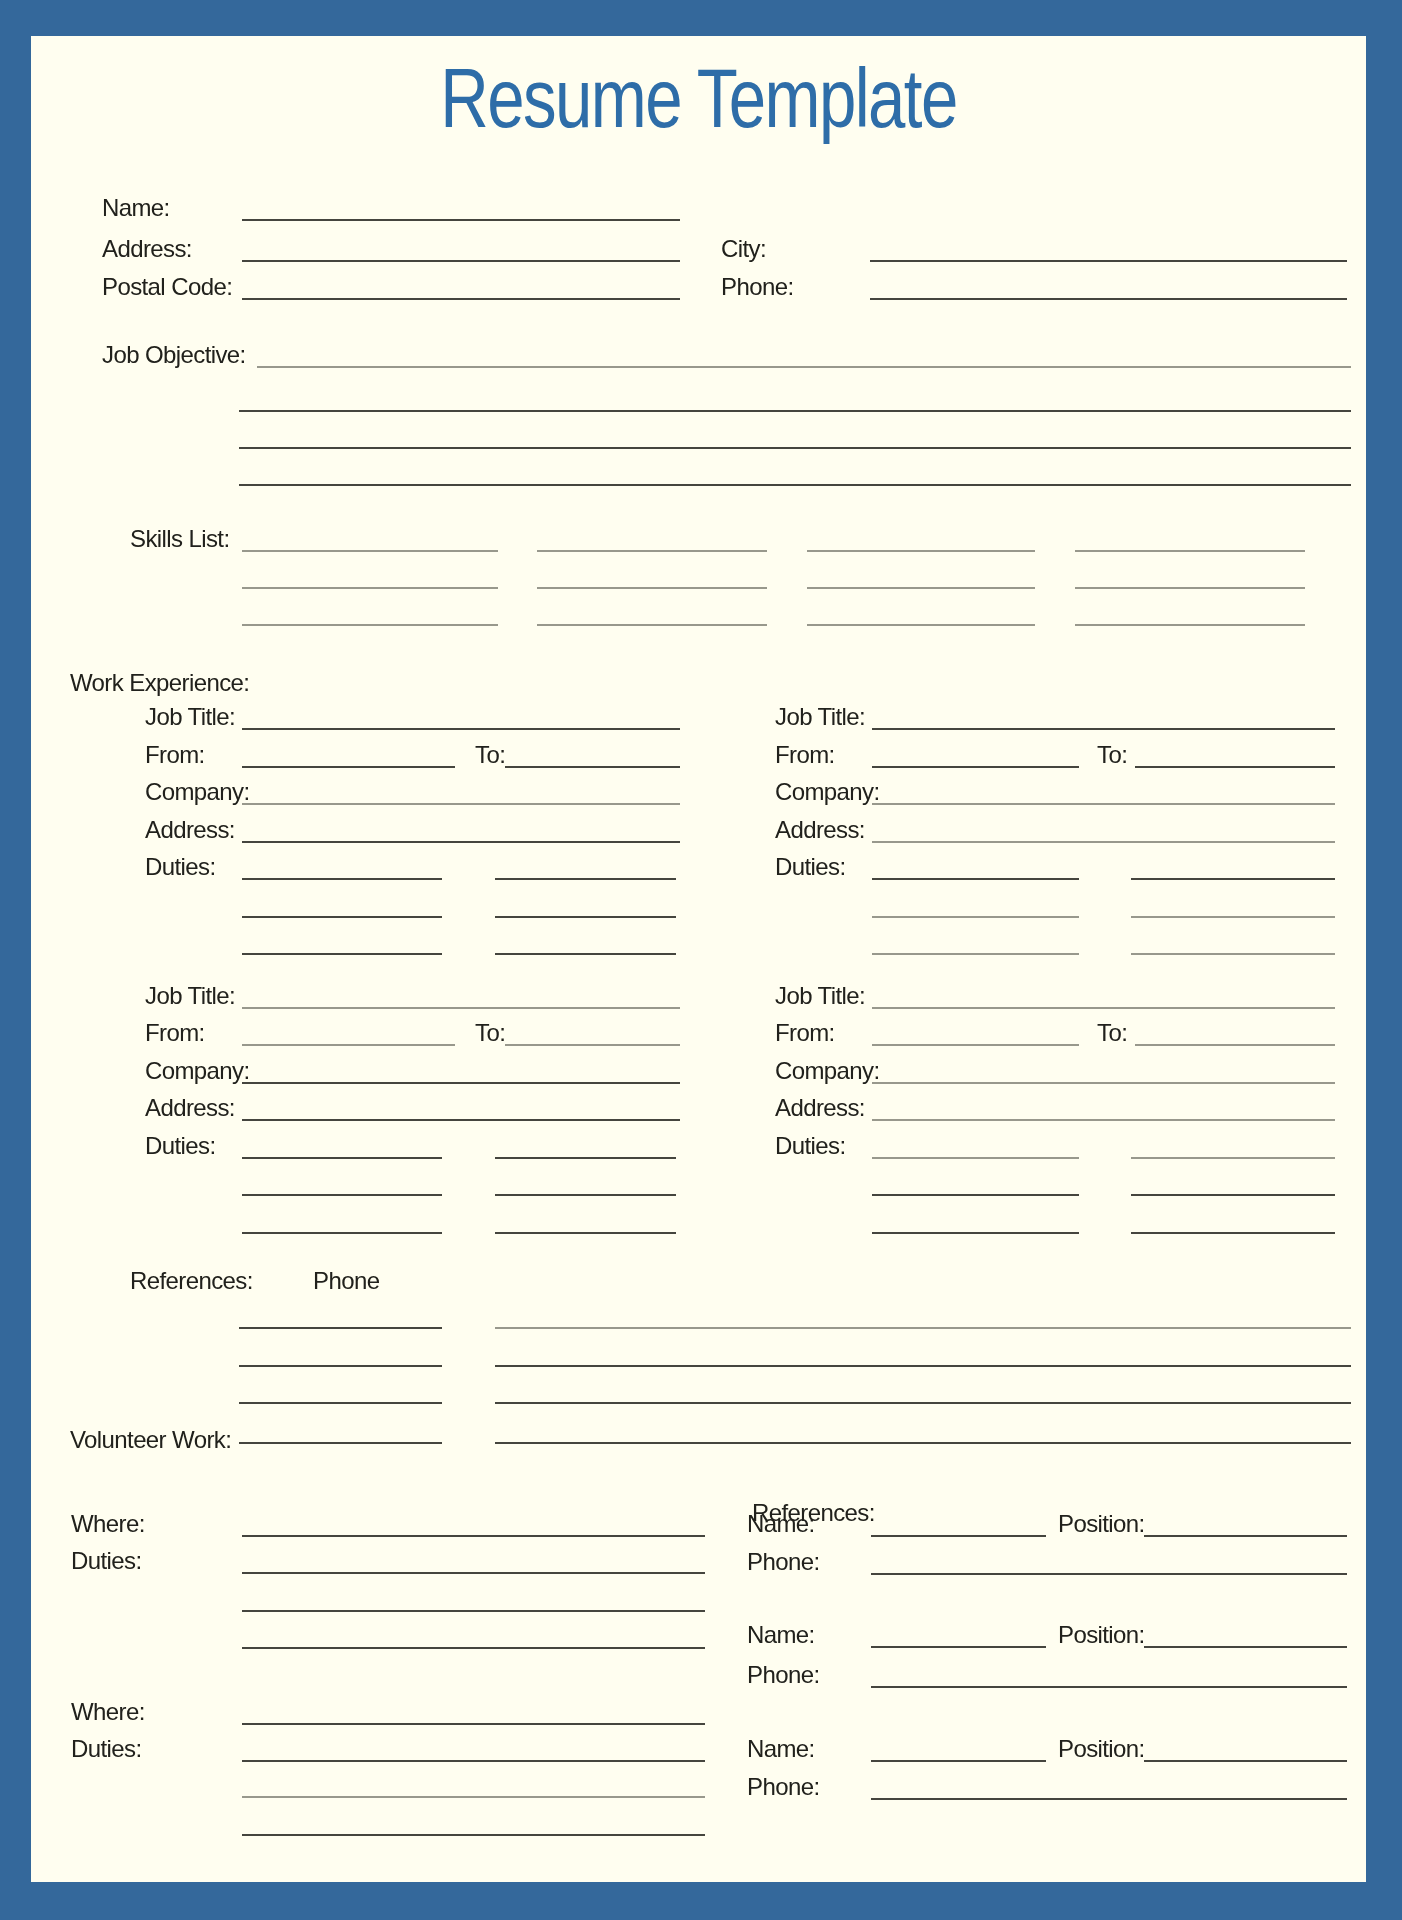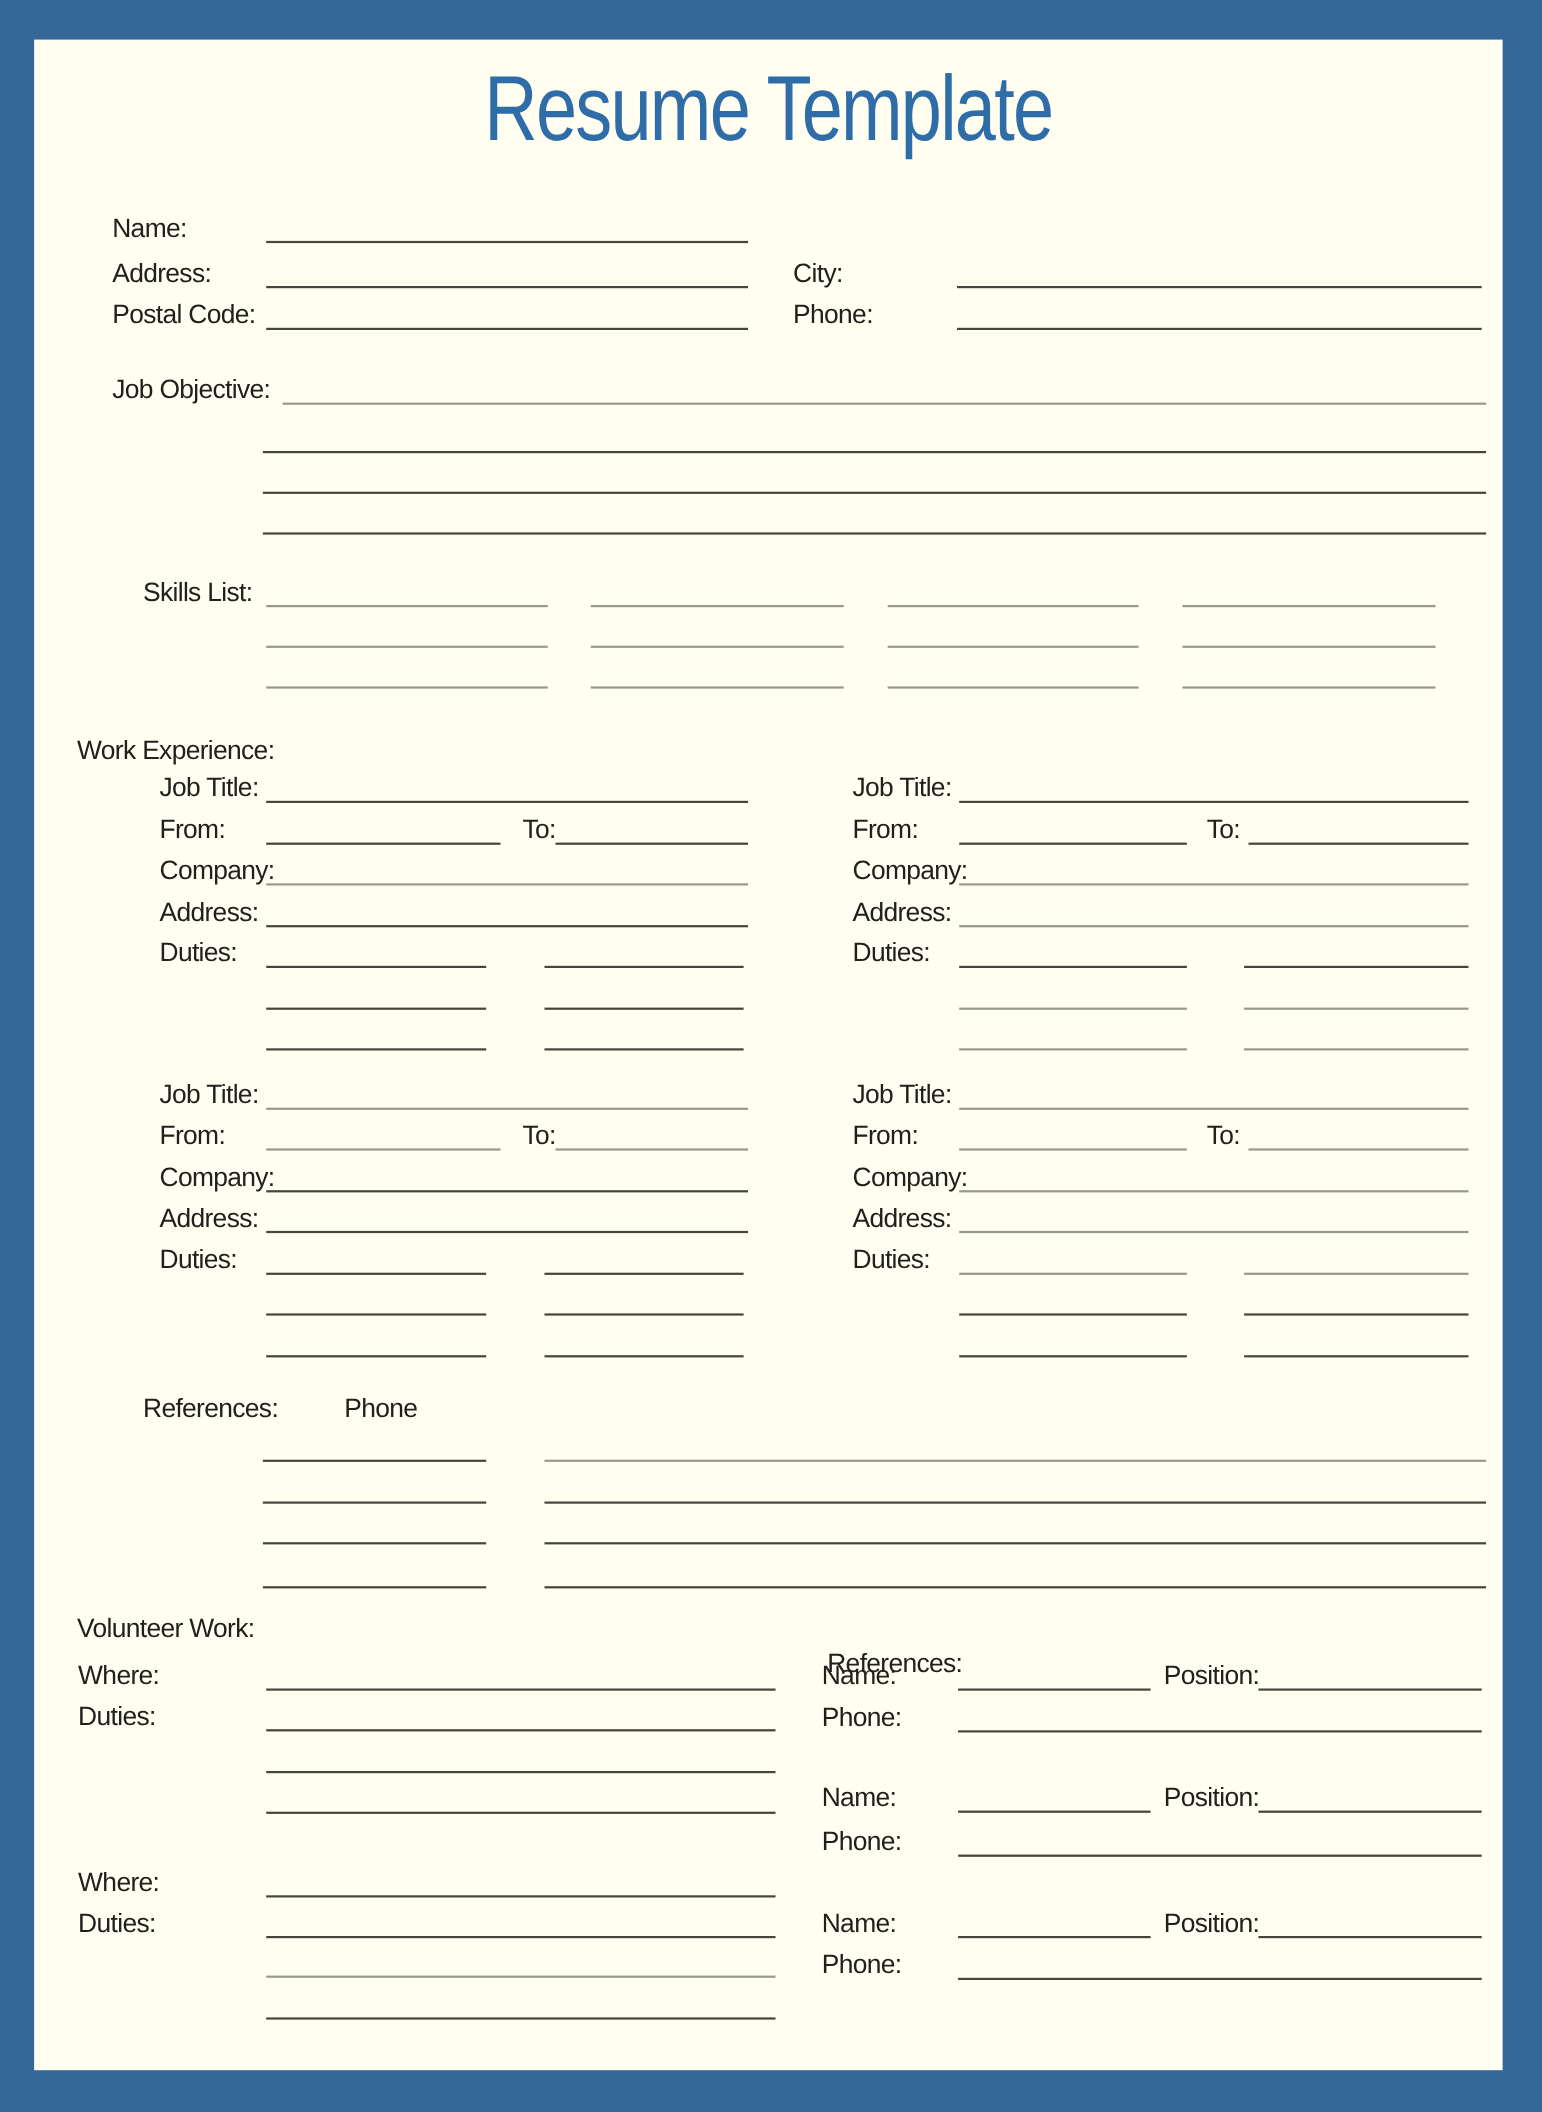--- a/index.html
+++ b/index.html
@@ -130,21 +130,21 @@
   <div class="lb" style="left:282px;top:1232px">Phone</div>
   <div class="ln" style="left:208px;width:203px;top:1291px"></div>
   <div class="ln g" style="left:464px;width:856px;top:1291px"></div>
   <div class="ln" style="left:208px;width:203px;top:1329px"></div>
   <div class="ln" style="left:464px;width:856px;top:1329px"></div>
   <div class="ln" style="left:208px;width:203px;top:1366px"></div>
   <div class="ln" style="left:464px;width:856px;top:1366px"></div>
   <div class="ln" style="left:208px;width:203px;top:1406px"></div>
   <div class="ln" style="left:464px;width:856px;top:1406px"></div>
 
-  <div class="lb" style="left:39px;top:1432px">Volunteer Work:</div>
+  <div class="lb" style="left:39px;top:1391px">Volunteer Work:</div>
   <div class="lb r" style="left:40px;width:167px;top:1475px">Where:</div>
   <div class="ln" style="left:211px;width:463px;top:1499px"></div>
   <div class="lb r" style="left:40px;width:167px;top:1512px">Duties:</div>
   <div class="ln" style="left:211px;width:463px;top:1536px"></div>
   <div class="ln" style="left:211px;width:463px;top:1574px"></div>
   <div class="ln" style="left:211px;width:463px;top:1611px"></div>
   <div class="lb r" style="left:40px;width:167px;top:1663px">Where:</div>
   <div class="ln" style="left:211px;width:463px;top:1687px"></div>
   <div class="lb r" style="left:40px;width:167px;top:1700px">Duties:</div>
   <div class="ln" style="left:211px;width:463px;top:1724px"></div>

